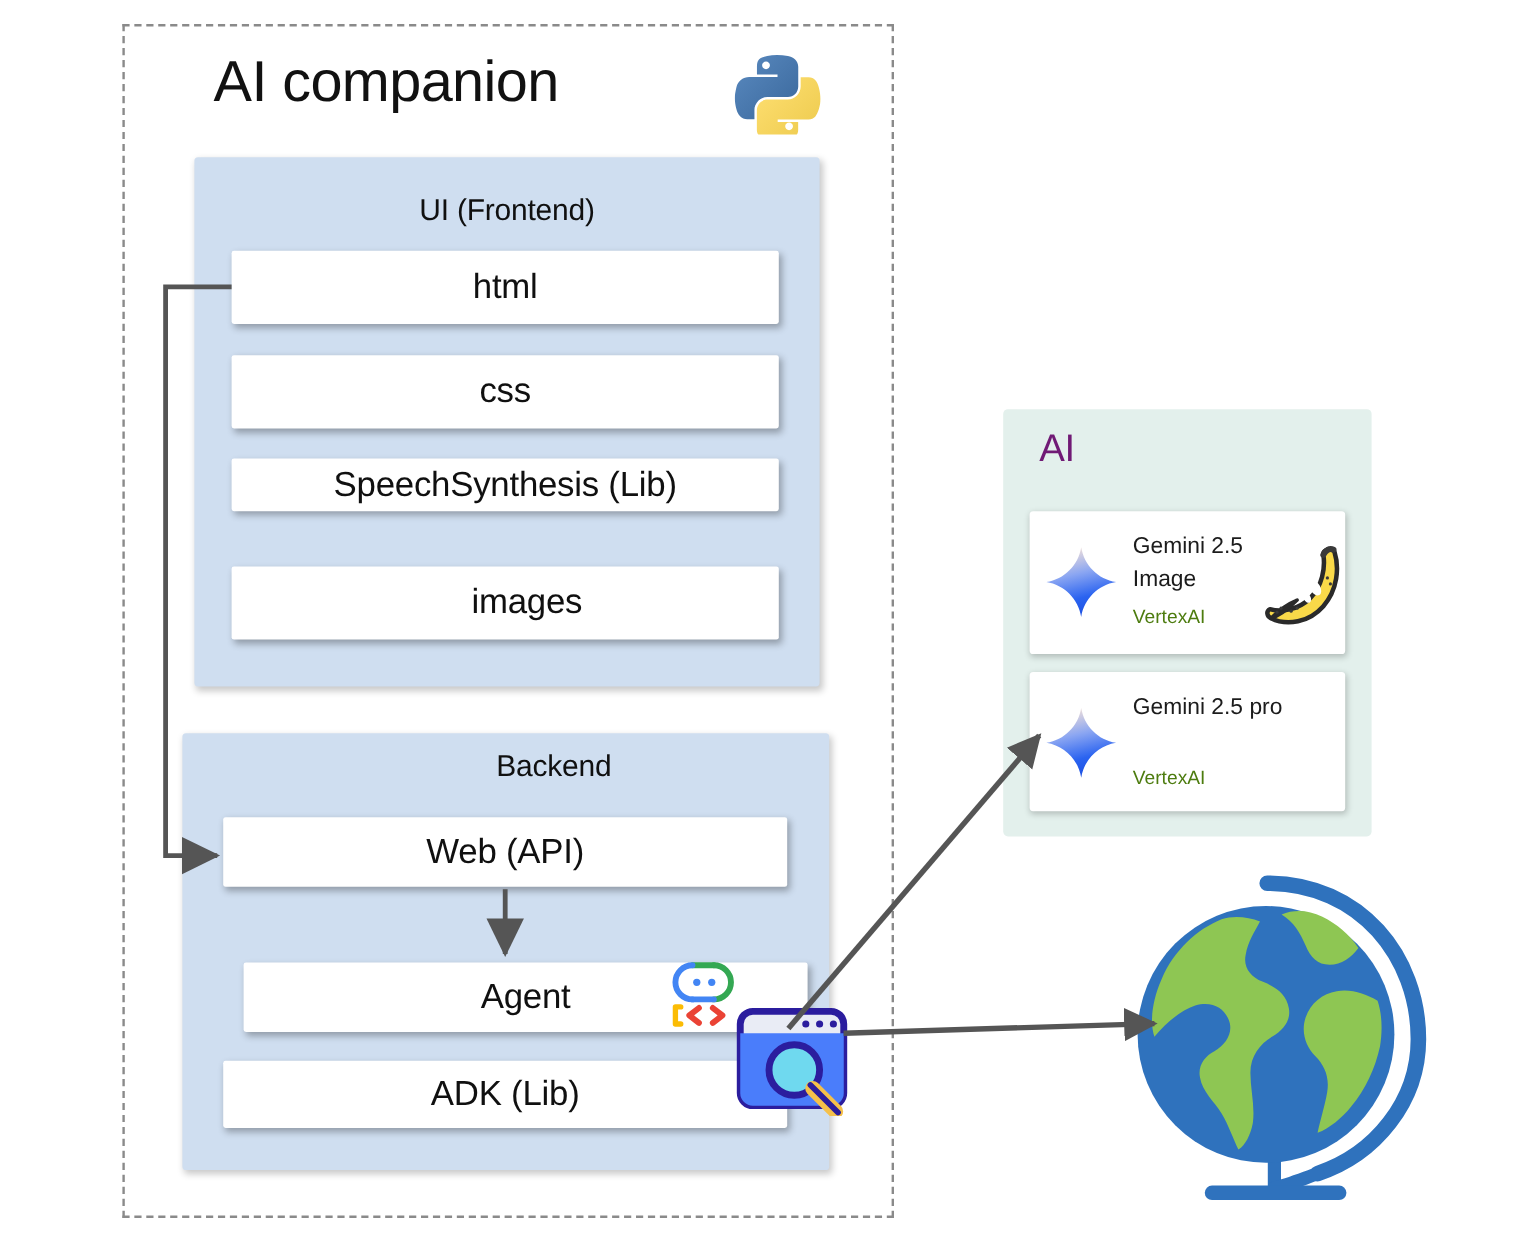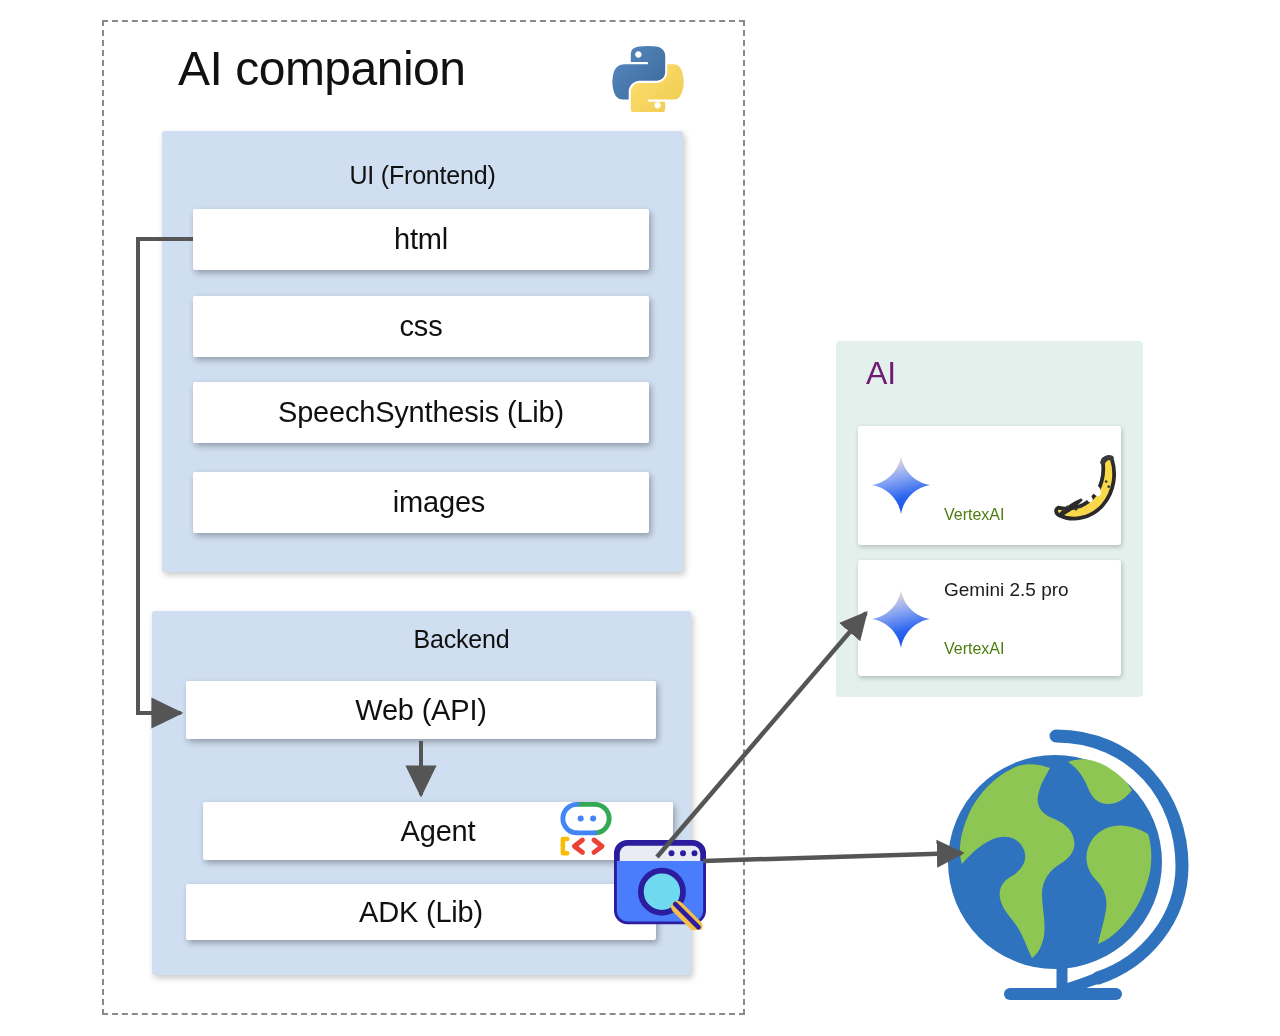--- a/index.html
+++ b/index.html
@@ -86,21 +86,21 @@
   .item-card .item-label {
     font-size: 29px;
     font-weight: 400;
     color: #101010;
     letter-spacing: -0.2px;
     white-space: nowrap;
   }
 
   #card-html  { left: 193px; top: 209px; width: 456px; height: 61px; }
   #card-css   { left: 193px; top: 296px; width: 456px; height: 61px; }
-  #card-speech{ left: 193px; top: 382px; width: 456px; height: 61px; }
+  #card-speech{ left: 193px; top: 382px; width: 456px; height: 44px; }
   #card-images{ left: 193px; top: 472px; width: 456px; height: 61px; padding-left: 36px; }
 
   #card-web   { left: 186px; top: 681px; width: 470px; height: 58px; }
   #card-agent { left: 203px; top: 802px; width: 470px; height: 58px; }
   #card-adk   { left: 186px; top: 884px; width: 470px; height: 56px; }
 
   
   #agent-adk-icon {
     position: absolute;
     left: 557px;
@@ -299,20 +299,21 @@
         <linearGradient id="sparkGrad1" x1="0.35" y1="0" x2="0.6" y2="1">
           <stop offset="0%" stop-color="#f7e3d8"></stop>
           <stop offset="38%" stop-color="#8ba6f2"></stop>
           <stop offset="72%" stop-color="#2a63f0"></stop>
           <stop offset="100%" stop-color="#1c4fe0"></stop>
         </linearGradient>
       </defs>
       <path d="M32 2 C34.5 17.5 46.5 29.5 62 32 C46.5 34.5 34.5 46.5 32 62 C29.5 46.5 17.5 34.5 2 32 C17.5 29.5 29.5 17.5 32 2 Z" fill="url(#sparkGrad1)"></path>
     </svg>
   </div>
+  <div class="model-name">Gemini 2.5 Image</div>
   <div class="model-sub">VertexAI</div>
 </div>
 
 <div id="model-card-pro" class="model-card">
   <div class="model-spark">
     <svg viewBox="0 0 64 64" width="62" height="62" aria-hidden="true">
       <path d="M32 2 C34.5 17.5 46.5 29.5 62 32 C46.5 34.5 34.5 46.5 32 62 C29.5 46.5 17.5 34.5 2 32 C17.5 29.5 29.5 17.5 32 2 Z" fill="url(#sparkGrad1)"></path>
     </svg>
   </div>
   <div class="model-name">Gemini 2.5 pro</div>

